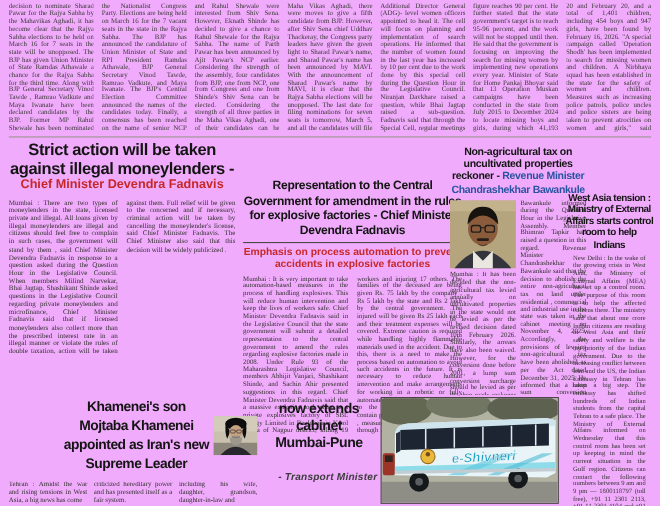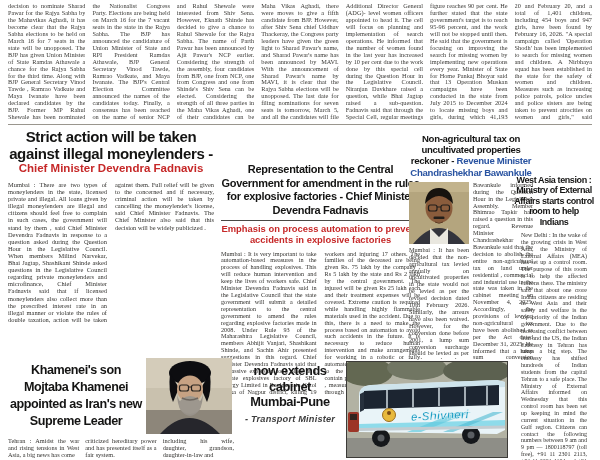--- a/index.html
+++ b/index.html
@@ -1,18 +1,18 @@
 <!DOCTYPE html>
 <html><head>
 <meta charset="utf-8">
 <style>
   html,body{margin:0;padding:0;background:#e8e6e1;}
   .page{
     position:relative;width:600px;height:460px;margin:0 auto;
-    background:#ffffff;overflow:hidden;
+    background:#f0abfc;overflow:hidden;
     font-family:"Liberation Serif", serif;color:#22211f;
   }
   
   .strip{position:absolute;left:8px;top:3px;width:584px;height:118px;display:flex;gap:7px;}
   .strip-col{flex:1 1 0;font-size:6.3px;line-height:6.95px;text-align:justify;overflow:hidden;color:#3a3936;}
   .strip-rule{position:absolute;left:8px;top:124px;width:584px;height:0;border-top:1px solid #9a968e;}
 
   
   .hl{font-family:"Liberation Sans", sans-serif;font-weight:bold;color:#141413;text-align:center;letter-spacing:-0.35px;}
   .bodytxt{font-size:6.4px;line-height:7.1px;text-align:justify;color:#33322f;overflow:hidden;}
@@ -41,30 +41,30 @@
   .a3-right{flex:1 1 auto;}
   .a3-right .bodytxt{height:178px;font-size:6.2px;line-height:6.9px;}
 
   
   .a4{position:absolute;left:514px;top:147px;width:80px;}
   .a4 .hl{font-size:9px;line-height:10.4px;letter-spacing:-0.4px;margin-top:28px;}
   .a4 .bodytxt{width:66px;margin:5px auto 0;height:242px;font-size:6px;line-height:6.85px;}
 
   
   .kb{position:absolute;left:8px;top:358px;width:226px;}
-  .kb-row{display:flex;align-items:flex-start;}
+  .kb-row{display:flex;align-items:flex-start;margin-left:48px;}
   .kb .hl{width:136px;flex:0 0 136px;font-size:12.6px;line-height:17px;letter-spacing:-0.45px;padding-top:4px;}
   .kb-photo{width:86px;height:76px;display:block;margin-left:2px;}
   .kb-body{display:flex;gap:6px;margin-top:4px;height:20px;overflow:hidden;}
   .kb-body .kcol{flex:1 1 0;font-size:6.3px;line-height:6.9px;text-align:justify;color:#33322f;}
 
   
   .sb{position:absolute;left:237px;top:363px;width:106px;text-align:center;}
   .sb .hl-line{font-family:"Liberation Sans",sans-serif;font-weight:bold;font-size:12.8px;line-height:15.6px;letter-spacing:-0.4px;color:#161616;}
-  .sb .sbyline{font-family:"Liberation Sans",sans-serif;font-weight:bold;font-style:italic;font-size:9.2px;color:#3d3d3d;margin-top:4px;letter-spacing:0.2px;}
+  .sb .sbyline{font-family:"Liberation Sans",sans-serif;font-weight:bold;font-style:italic;font-size:9.2px;color:#3d3d3d;margin-top:18px;letter-spacing:0.2px;text-align:right;}
 
   
   .busframe{position:absolute;left:346px;top:361px;width:162px;height:97px;border:1px solid #3c3b38;box-sizing:border-box;}
   .busframe svg{display:block;width:100%;height:100%;}
 </style>
 </head>
 <body>
 
 <div class="page">
 

